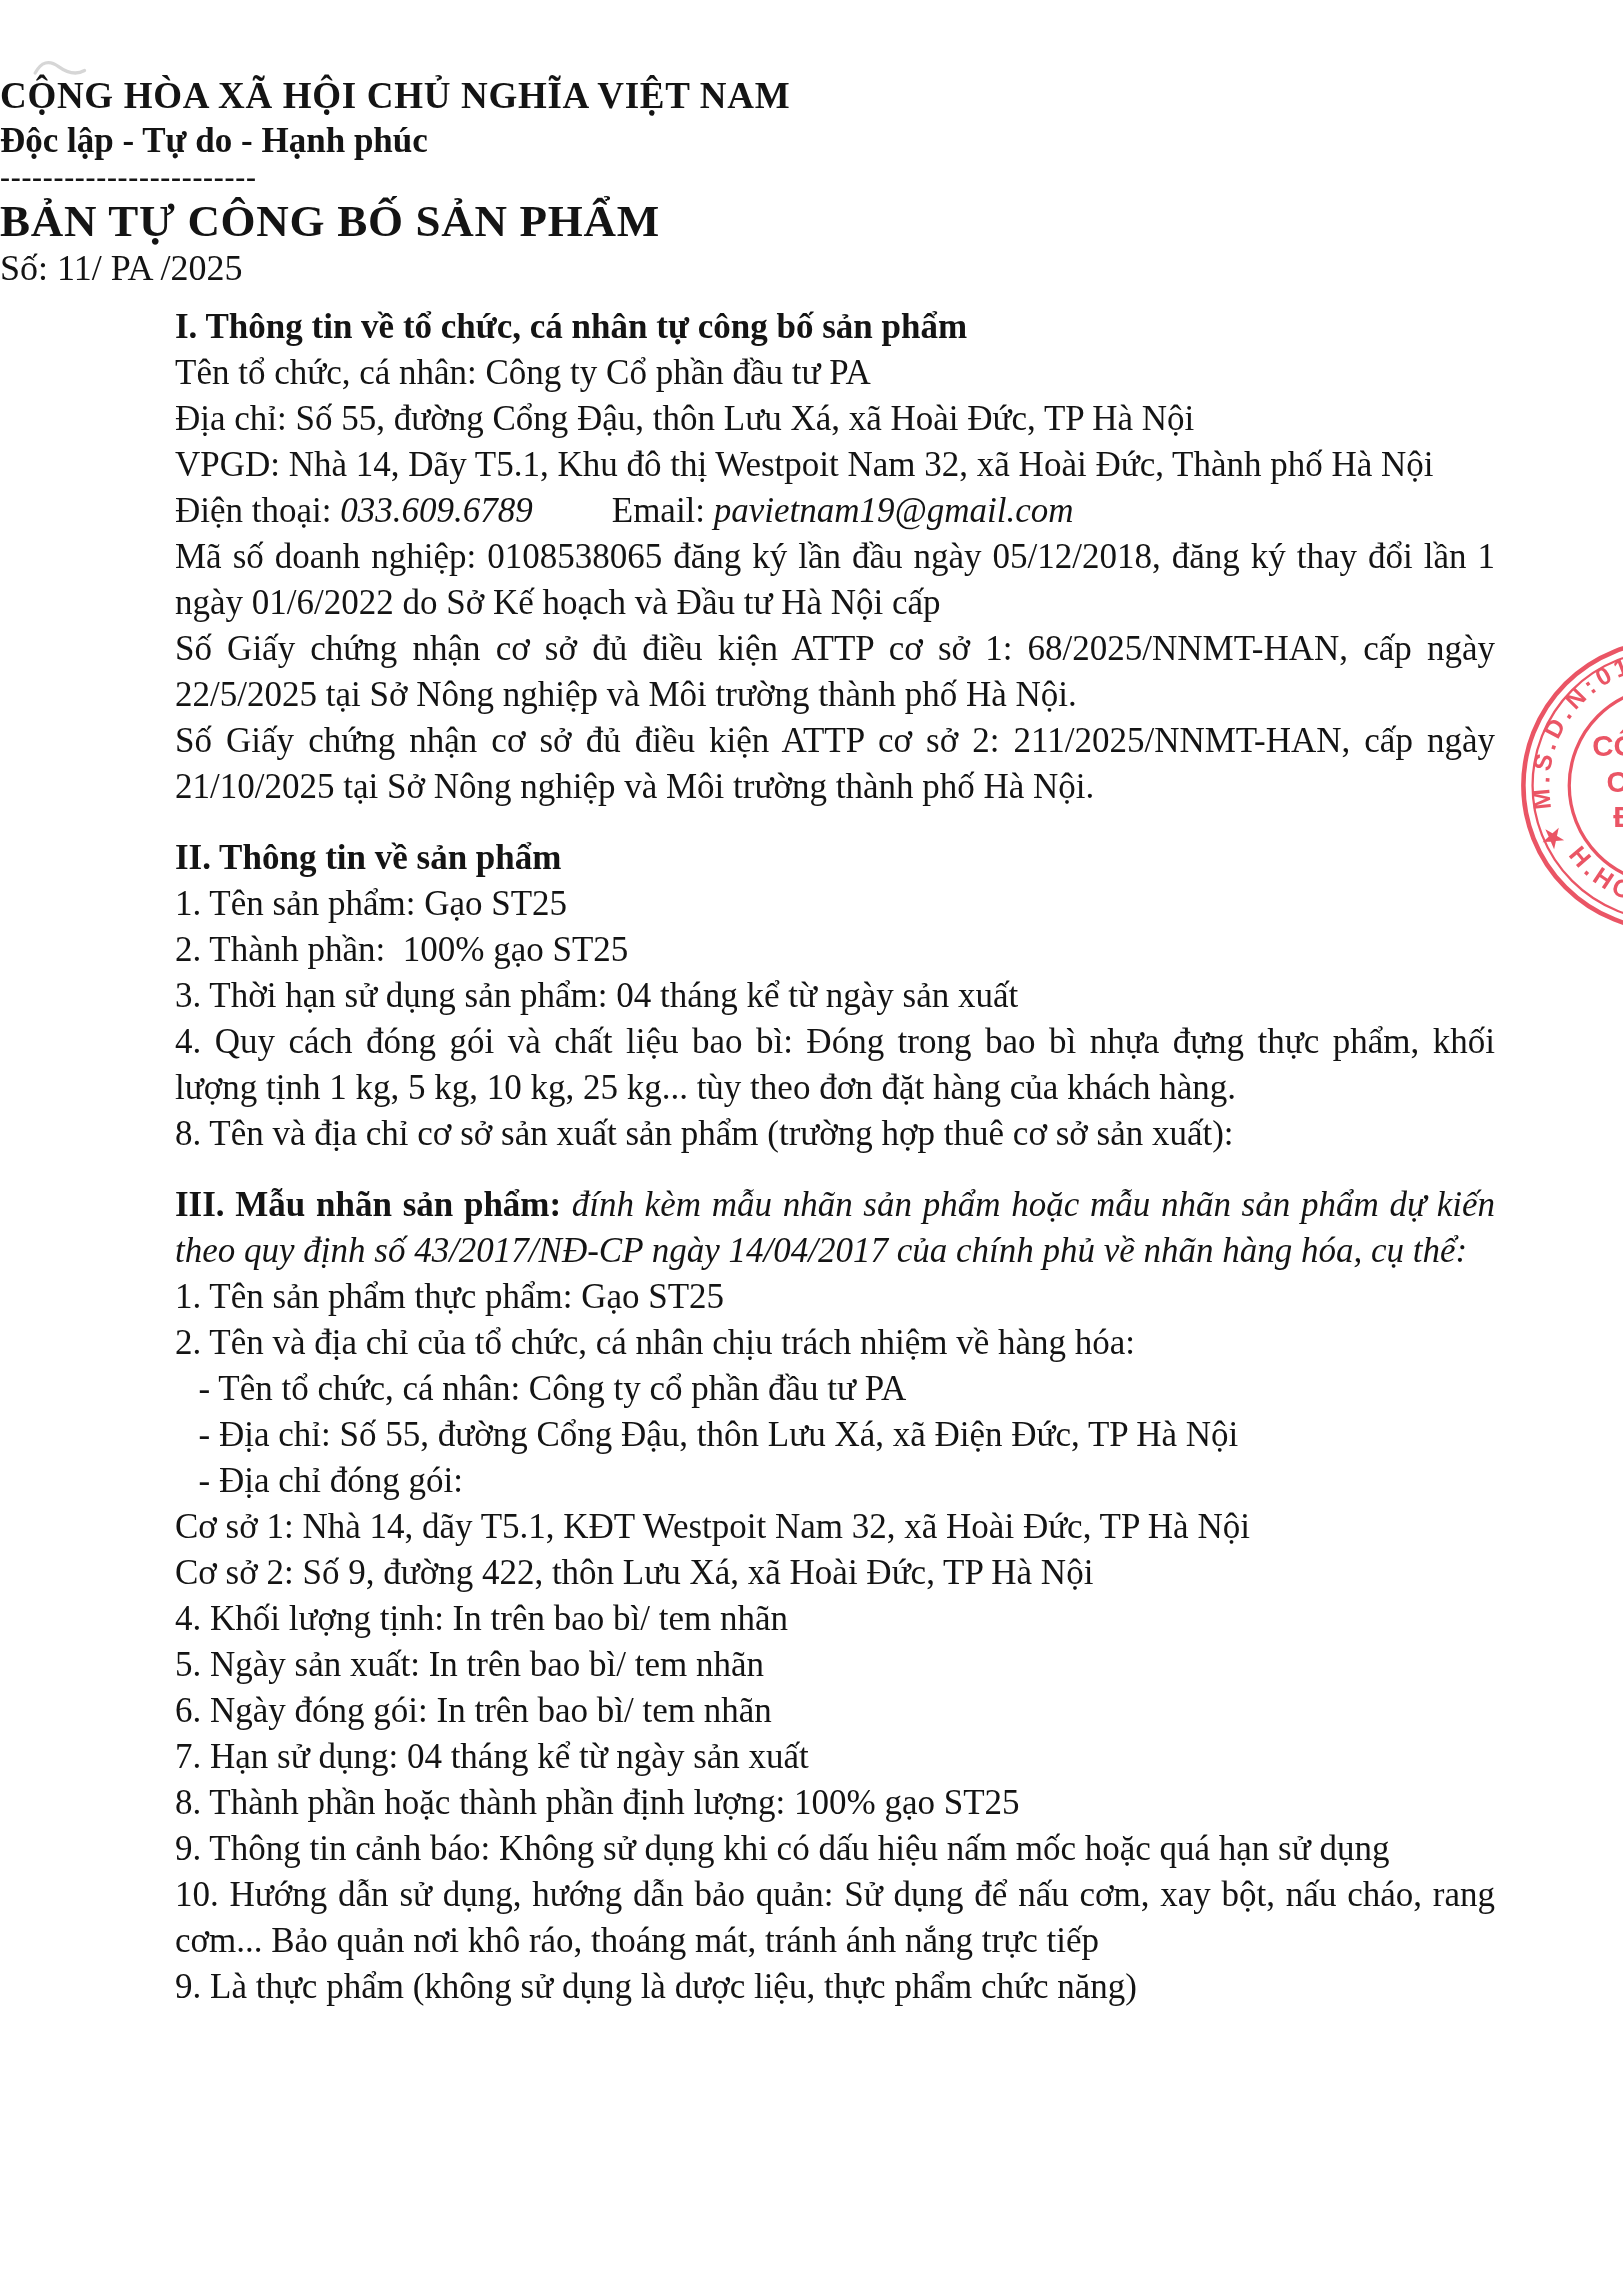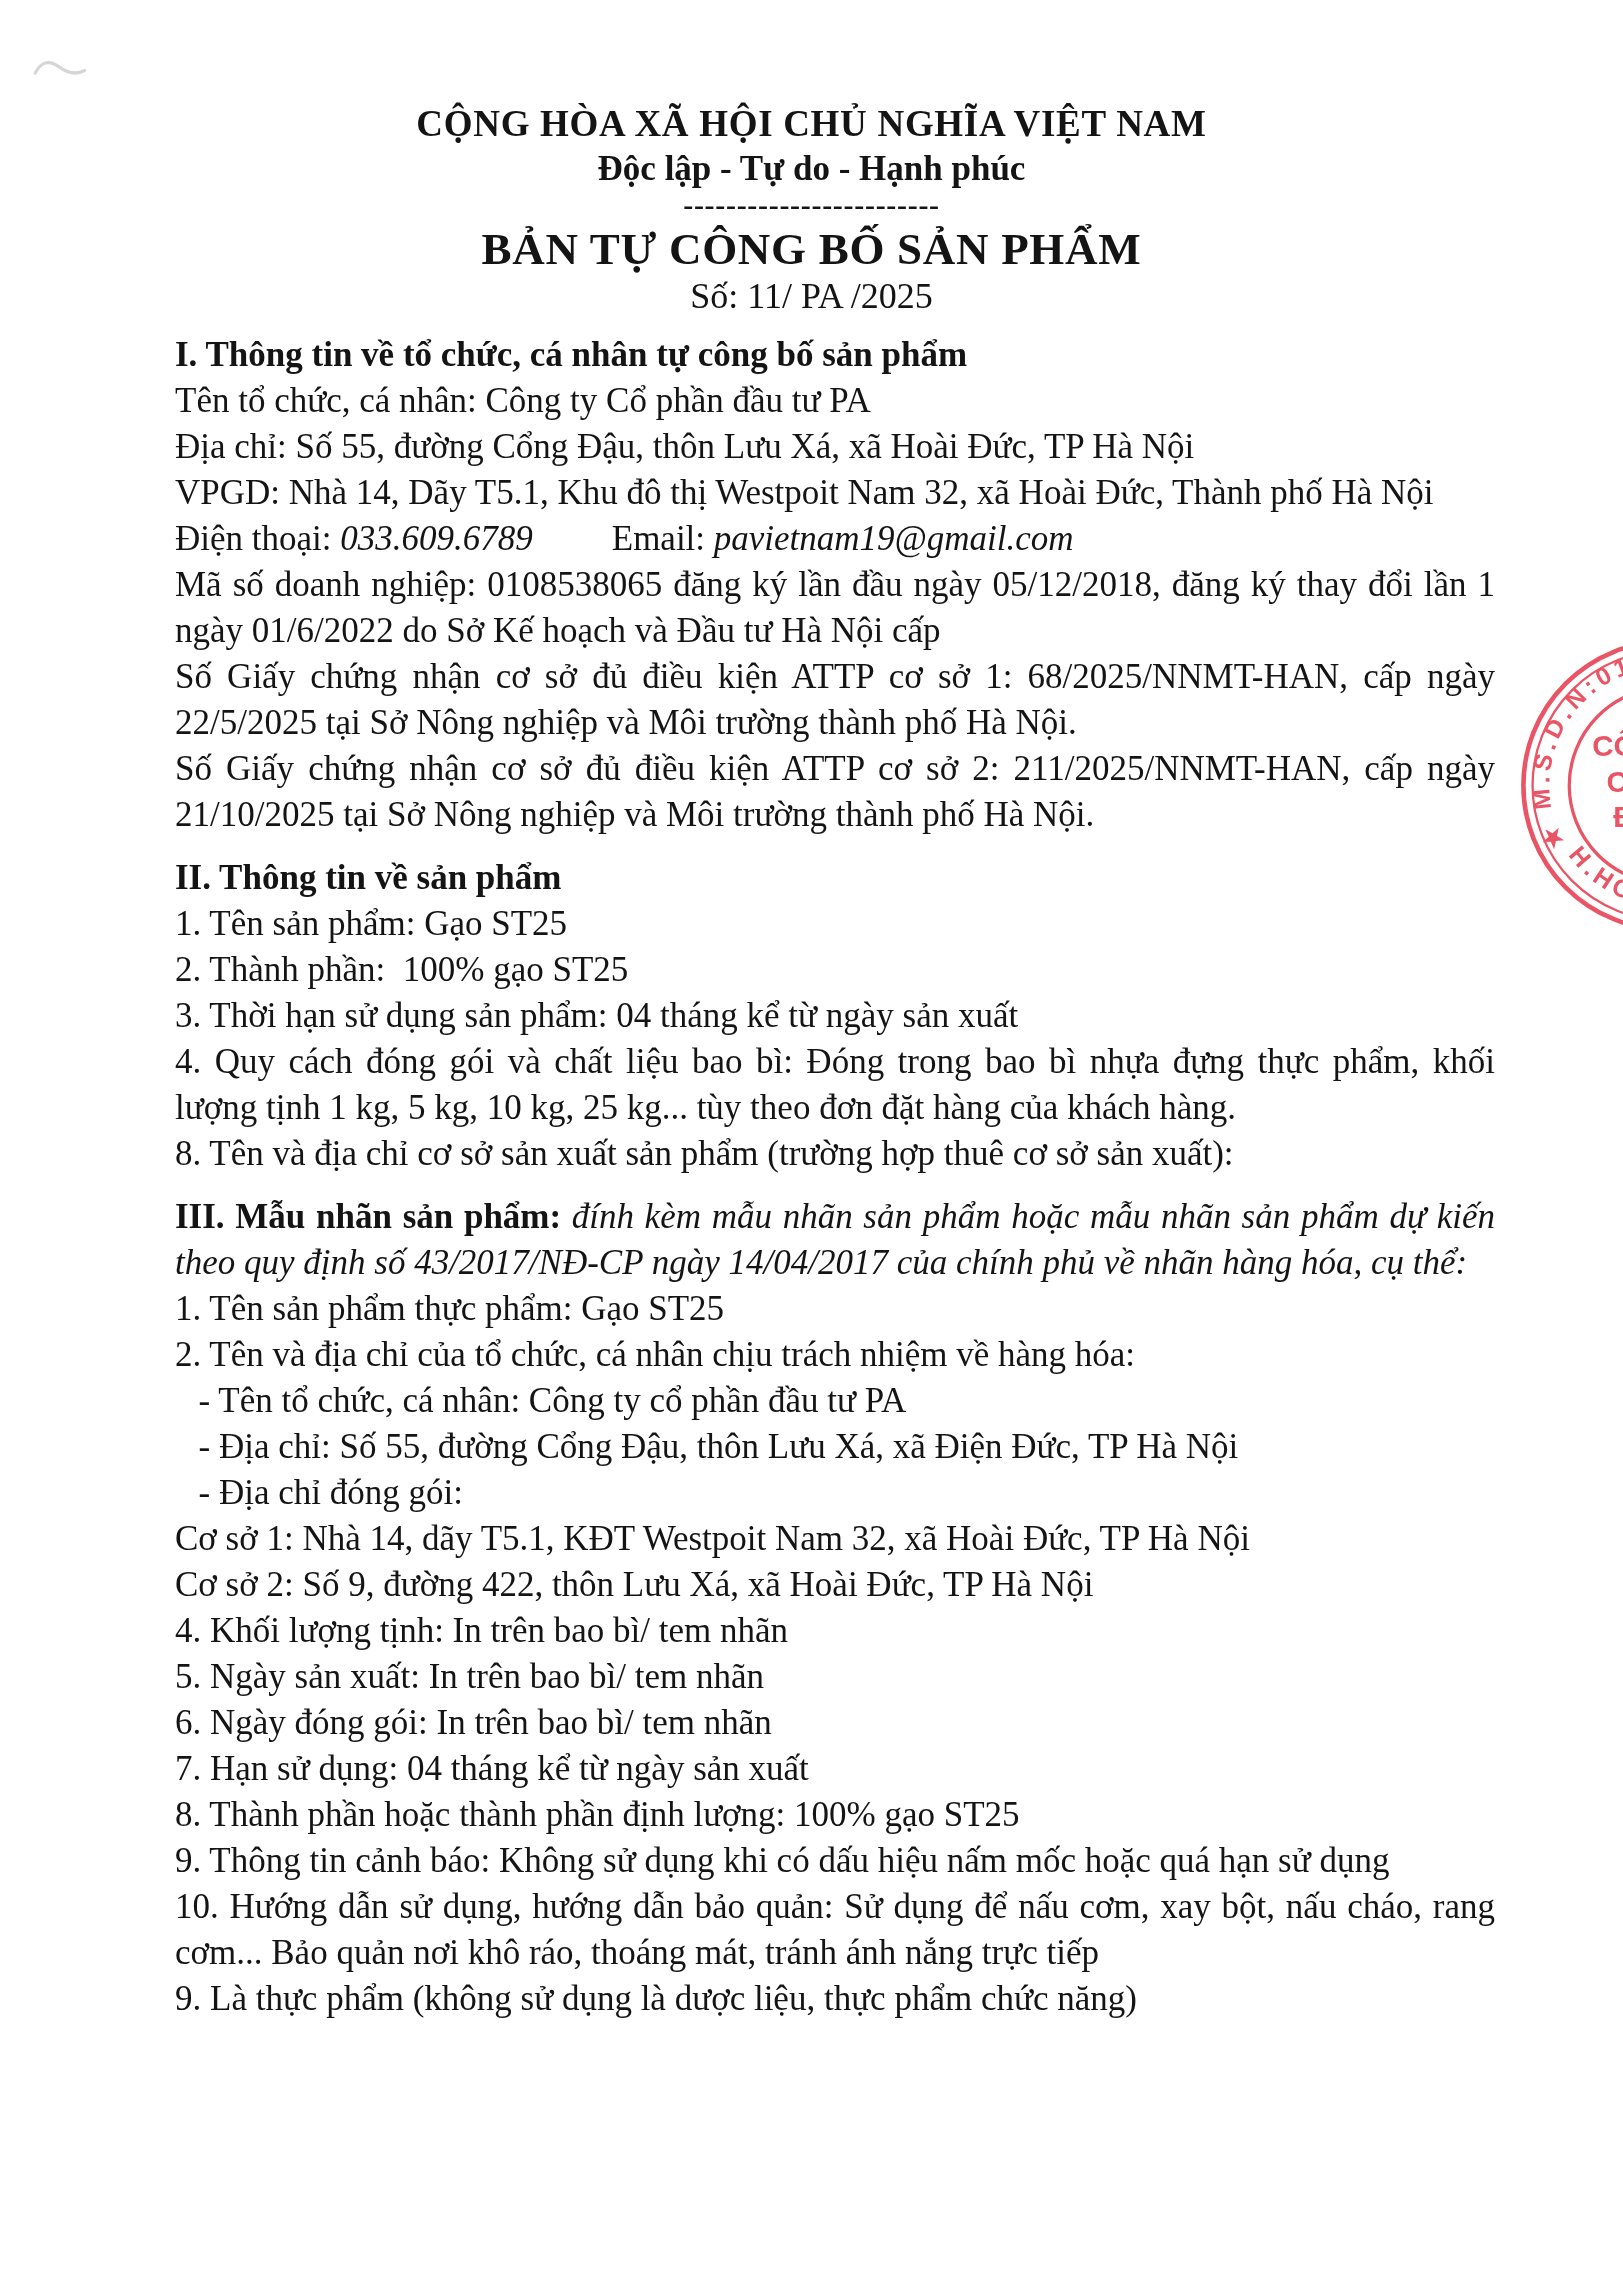--- a/index.html
+++ b/index.html
@@ -5,39 +5,39 @@
   html,body{margin:0;padding:0;background:#888;}
   .page{
     position:relative;
     width:1623px;height:2295px;
     background:#ffffff;
     overflow:hidden;
     font-family:"Liberation Serif", serif;
     color:#141414;
   }
   
-  .header{padding-top:100px;text-align:center;}
+  .header{padding-top:72px;}
   .nat-title{font-size:37px;line-height:48px;font-weight:bold;letter-spacing:0.7px;}
   .motto{font-size:35px;line-height:42px;font-weight:bold;}
   .dashes{font-size:30px;line-height:30px;font-weight:bold;letter-spacing:0.7px;}
   .doc-title{font-size:45px;line-height:52px;font-weight:bold;margin-top:2.6px;letter-spacing:0.7px;}
   .doc-number{font-size:36px;line-height:42px;}
   
   .content{
     width:1320px;
     margin:0 auto 0 175px;
     padding-top:15.7px;
     font-size:35px;
   }
   .line{margin:0;line-height:46px;white-space:pre-wrap;}
   .just{text-align:justify;white-space:normal;}
   .bold{font-weight:bold;}
   .it{font-style:italic;}
   .indent{padding-left:23.6px;}
-  .mt{margin-top:17px;}
+  .mt{margin-top:25px;}
   .gap{display:inline-block;width:79px;}
   .sec3-bold{font-weight:bold;margin-right:10.5px;}
   
   .stamp{
     position:absolute;
     left:1471px;top:589px;
     width:393px;height:393px;
     opacity:0.9;
   }
   .stamp-ring{fill:none;stroke:#e84355;}

